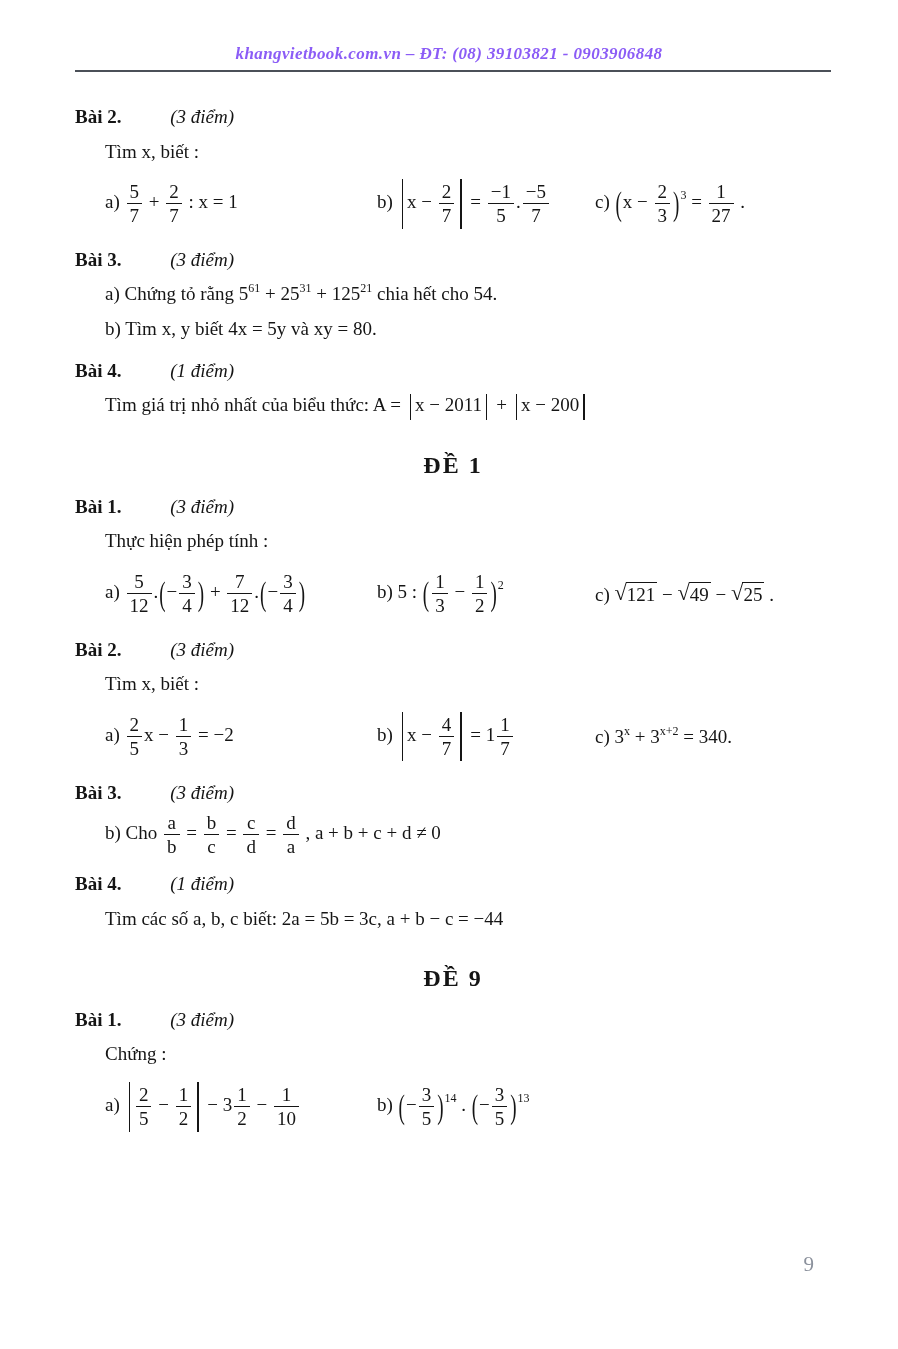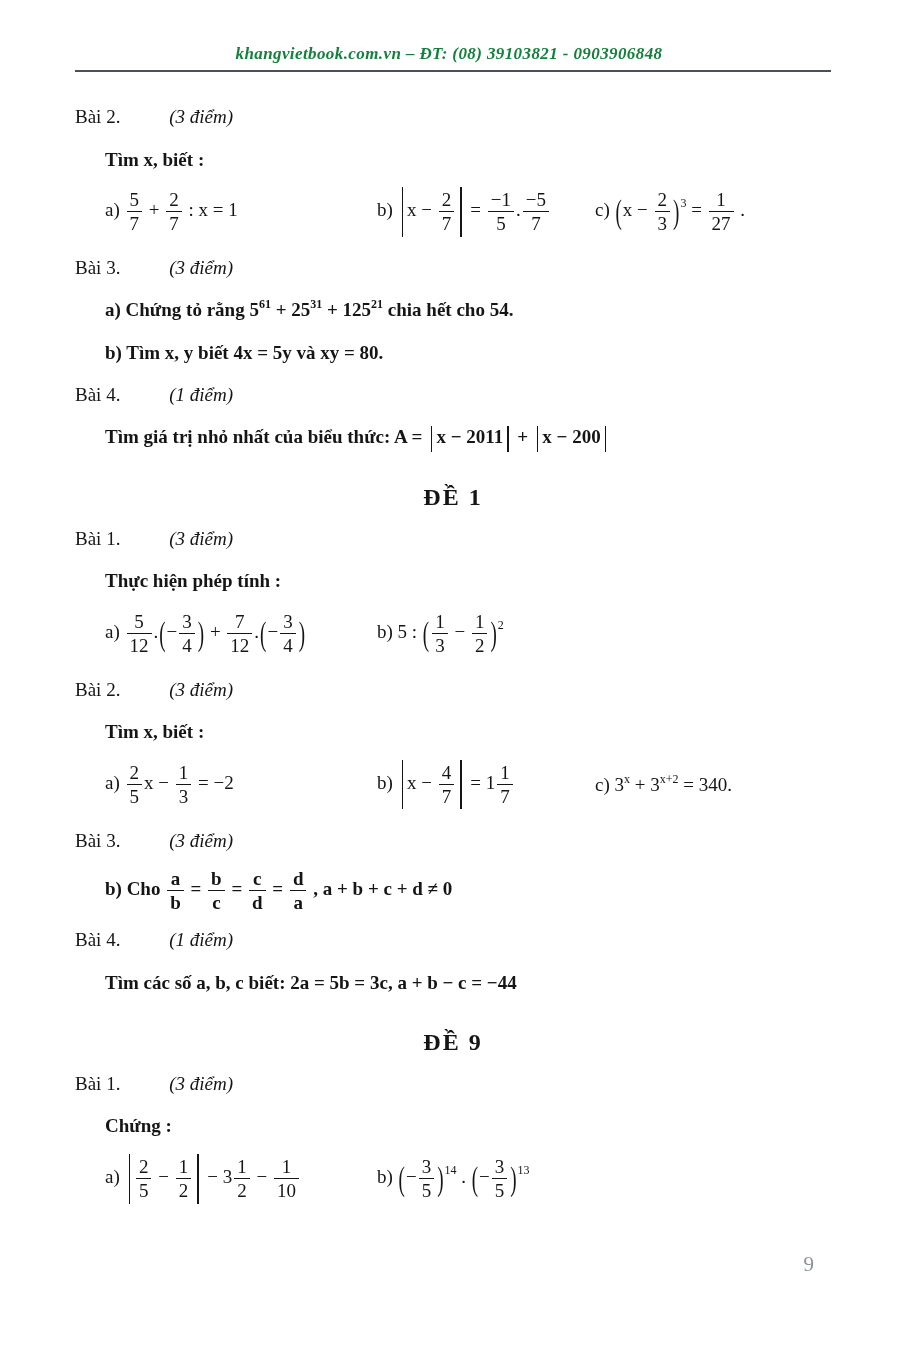--- a/index.html
+++ b/index.html
@@ -3,28 +3,28 @@
 <meta charset="utf-8">
 <style>
   html,body{margin:0;padding:0;background:#e8e8e8;}
   .page{
     position:relative;width:898px;height:1349px;margin:0 auto;background:#ffffff;
     font-family:"Liberation Serif","DejaVu Serif",serif;color:#151515;font-size:19px;
     overflow:hidden;
   }
   .doc-header{
     position:absolute;top:44px;left:0;width:100%;text-align:center;
-    font-style:italic;font-weight:bold;color:#15803d;font-size:17px;letter-spacing:.4px;
+    font-style:italic;font-weight:bold;color:#8b5cf6;font-size:17px;letter-spacing:.4px;
   }
   .header-rule{position:absolute;top:70px;left:75px;width:756px;height:2px;background:#4b5058;}
   .content{position:absolute;top:90px;left:75px;width:756px;}
   .title{margin:13px 0 4px 0;line-height:1.5;}
-  .title b{font-weight:normal;}
+  .title b{font-weight:bold;}
   .title i{font-style:italic;margin-left:44px;}
-  .line{margin:13px 0 5px 30px;line-height:1.55;font-weight:bold;}
+  .line{margin:5px 0 5px 30px;line-height:1.55;}
   .heading{text-align:center;font-weight:bold;font-size:24px;margin:32px 0 14px 0;letter-spacing:2px;}
   .mrow{display:grid;grid-template-columns:272px 218px auto;align-items:center;margin:9px 0 9px 30px;min-height:58px;}
   .mcell{white-space:nowrap;}
   
   .frac{display:inline-block;vertical-align:middle;text-align:center;margin:0 2px;line-height:1;}
   .frac .num{display:block;padding:1px 3px 2px 3px;}
   .frac .den{display:block;padding:2px 3px 1px 3px;border-top:1.4px solid #151515;}
   .msup{font-size:12px;vertical-align:0.7em;letter-spacing:0;}
   .sqrt{white-space:nowrap;}
   .sqrt .radical{font-size:1.18em;position:relative;top:-1px;margin-right:-1px;}
@@ -51,20 +51,21 @@
       <div class="line"><span>a) Chứng tỏ rằng 5</span><span class="msup">61</span><span> + 25</span><span class="msup">31</span><span> + 125</span><span class="msup">21</span><span> chia hết cho 54.</span></div>
       <div class="line"><span>b) Tìm x, y biết 4x = 5y và xy = 80.</span></div>
       <div class="title"><b>Bài 4.</b><i> (1 điểm)</i></div>
       <div class="line"><span>Tìm giá trị nhỏ nhất của biểu thức: A = </span><span class="absbar" style="height: 1.35em;"></span><span>x − 2011</span><span class="absbar" style="height: 1.35em;"></span><span> + </span><span class="absbar" style="height: 1.35em;"></span><span>x − 200</span><span class="absbar" style="height: 1.35em;"></span></div>
       <div class="heading">ĐỀ 1</div>
       <div class="title"><b>Bài 1.</b><i> (3 điểm)</i></div>
       <div class="line"><span>Thực hiện phép tính :</span></div>
       <div class="mrow">
         <div class="mcell"><span>a) </span><span class="frac"><span class="num">5</span><span class="den">12</span></span><span>.</span><span class="bigparen">(</span><span>−</span><span class="frac"><span class="num">3</span><span class="den">4</span></span><span class="bigparen">)</span><span> + </span><span class="frac"><span class="num">7</span><span class="den">12</span></span><span>.</span><span class="bigparen">(</span><span>−</span><span class="frac"><span class="num">3</span><span class="den">4</span></span><span class="bigparen">)</span></div>
         <div class="mcell"><span>b) 5 : </span><span class="bigparen">(</span><span class="frac"><span class="num">1</span><span class="den">3</span></span><span> − </span><span class="frac"><span class="num">1</span><span class="den">2</span></span><span class="bigparen">)</span><span class="msup">2</span></div>
+        <div class="mcell"><span>c) </span><span class="sqrt"><span class="radical">√</span><span class="radicand">121</span></span><span> − </span><span class="sqrt"><span class="radical">√</span><span class="radicand">49</span></span><span> − </span><span class="sqrt"><span class="radical">√</span><span class="radicand">25</span></span><span> .</span></div>
       </div>
       <div class="title"><b>Bài 2.</b><i> (3 điểm)</i></div>
       <div class="line"><span>Tìm x, biết :</span></div>
       <div class="mrow">
         <div class="mcell"><span>a) </span><span class="frac"><span class="num">2</span><span class="den">5</span></span><span>x − </span><span class="frac"><span class="num">1</span><span class="den">3</span></span><span> = −2</span></div>
         <div class="mcell"><span>b) </span><span class="absbar" style="height: 2.6em;"></span><span>x − </span><span class="frac"><span class="num">4</span><span class="den">7</span></span><span class="absbar" style="height: 2.6em;"></span><span> = 1</span><span class="frac"><span class="num">1</span><span class="den">7</span></span></div>
         <div class="mcell"><span>c) 3</span><span class="msup">x</span><span> + 3</span><span class="msup">x+2</span><span> = 340.</span></div>
       </div>
       <div class="title"><b>Bài 3.</b><i> (3 điểm)</i></div>
       <div class="line"><span>b) Cho </span><span class="frac"><span class="num">a</span><span class="den">b</span></span><span> = </span><span class="frac"><span class="num">b</span><span class="den">c</span></span><span> = </span><span class="frac"><span class="num">c</span><span class="den">d</span></span><span> = </span><span class="frac"><span class="num">d</span><span class="den">a</span></span><span> , a + b + c + d ≠ 0</span></div>

